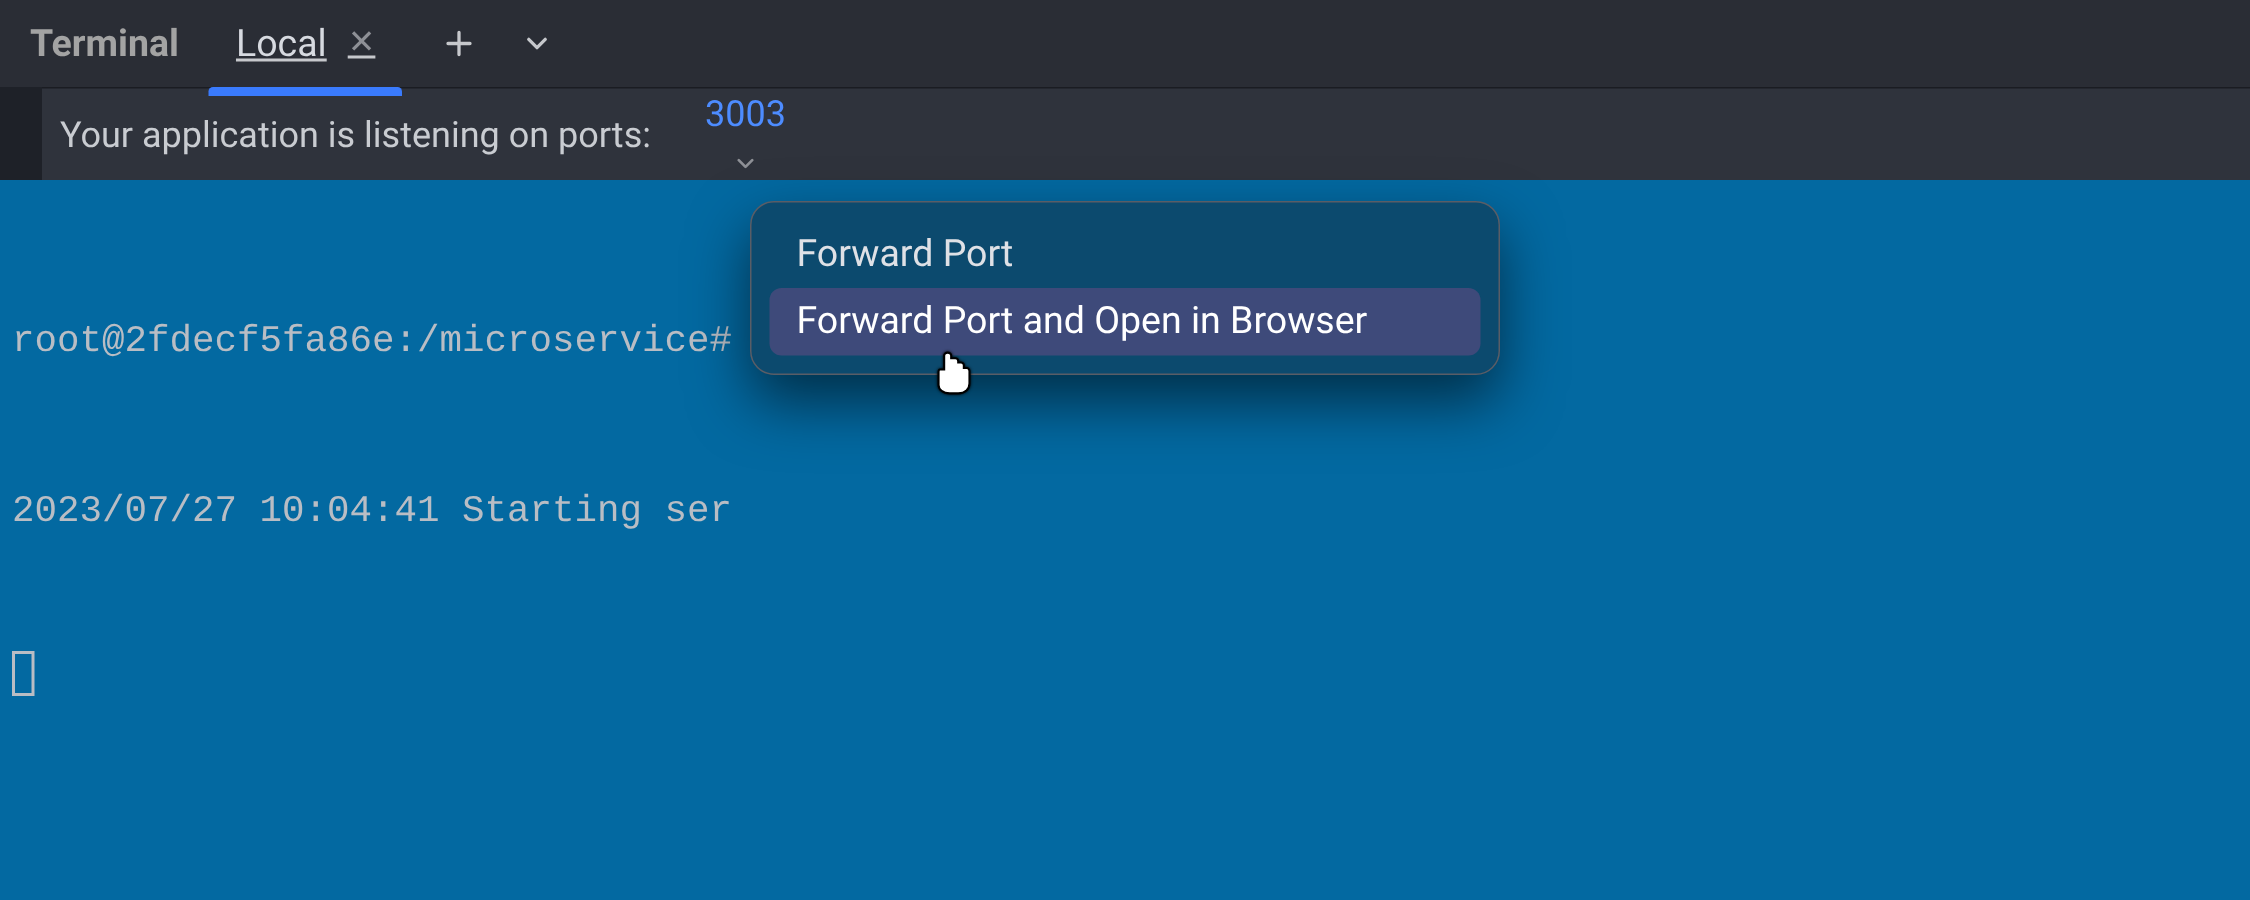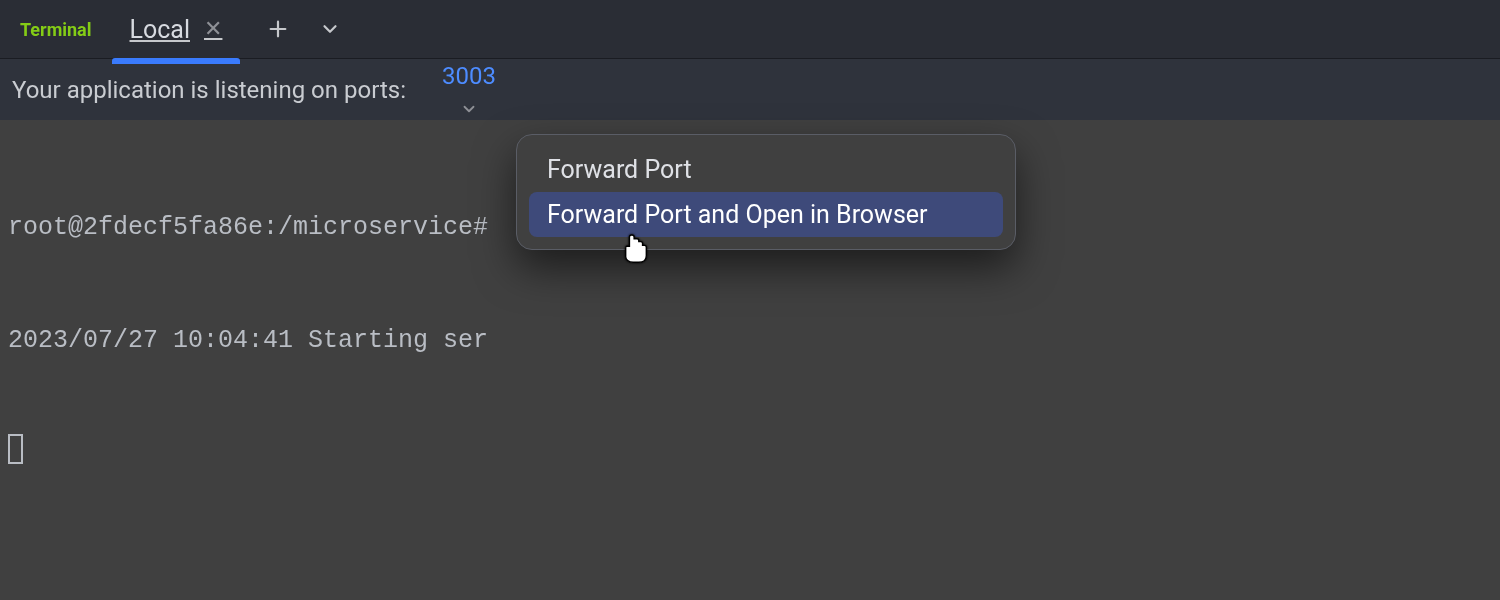--- a/index.html
+++ b/index.html
@@ -15,23 +15,23 @@
   
   .tabbar {
     display: flex;
     align-items: center;
     height: 58px;
     background: #2a2d35;
     padding: 0 8px;
     gap: 8px;
   }
   .tab-title {
-    font-size: 18px;
+    font-size: 25px;
     font-weight: 700;
-    color: #84cc16;
+    color: #a3a3a3;
     padding: 0 12px;
     height: 100%;
     display: flex;
     align-items: center;
   }
   .tab {
     display: flex;
     align-items: center;
     gap: 14px;
     height: 100%;
@@ -75,20 +75,21 @@
   
   .portsbar {
     display: flex;
     align-items: center;
     height: 62px;
     background: #2f333c;
     padding: 0 12px;
     font-size: 24px;
     gap: 36px;
     border-top: 1px solid #1a1c22;
+    margin-left: 28px;
   }
   .ports-label { color: #c9ccd1; }
   .port-dropdown {
     display: flex;
     align-items: center;
     gap: 10px;
     color: #4d8cff;
     cursor: pointer;
     flex-direction: column;
   }
@@ -99,43 +100,43 @@
   }
 
   
   .termbody {
     position: relative;
     padding: 14px 8px;
     font-family: ui-monospace, SFMono-Regular, Menlo, Consolas, "Liberation Mono", monospace;
     font-size: 25px;
     line-height: 1.5;
     color: #b9bdc4;
-    background: #404040;
+    background: #0369a1;
     height: calc(100% - 58px - 62px);
   }
   .termwrap {
     position: absolute;
     left: 8px; right: 8px; top: 14px;
     white-space: pre;
   }
   .term-line { display: block; }
   .cursorbox {
     display: inline-block;
     width: 15px;
     height: 30px;
     border: 2px solid #b9bdc4;
     vertical-align: -4px;
   }
 
   
   .popup {
     position: absolute;
     top: 134px;
-    left: 516px;
-    background: #404040;
+    left: 500px;
+    background: #0c4a6e;
     border: 1px solid #5a5d66;
     border-radius: 16px;
     padding: 12px;
     box-shadow: 0 18px 40px rgba(0,0,0,0.55);
     min-width: 500px;
   }
   .popup-item {
     padding: 8px 18px;
     font-size: 25px;
     color: #dfe1e6;

